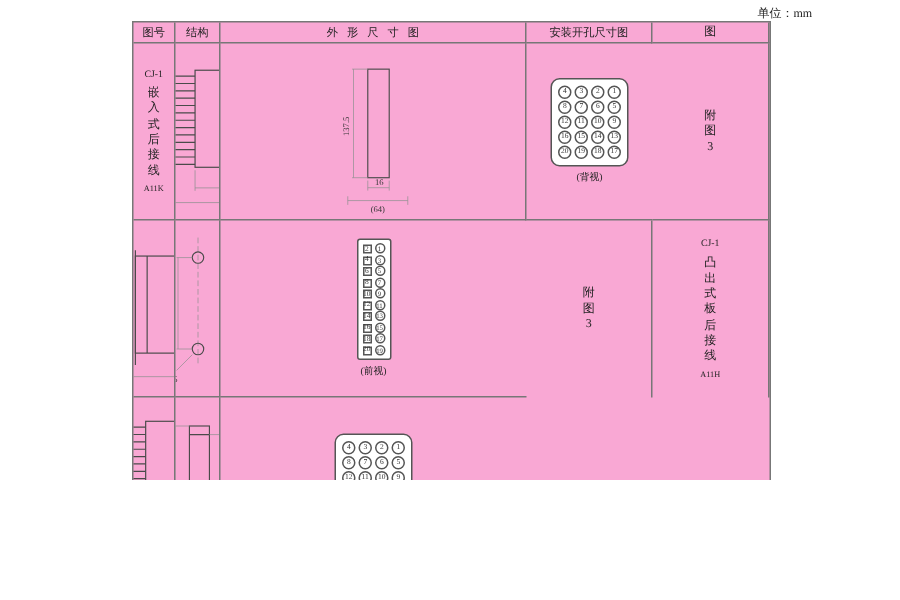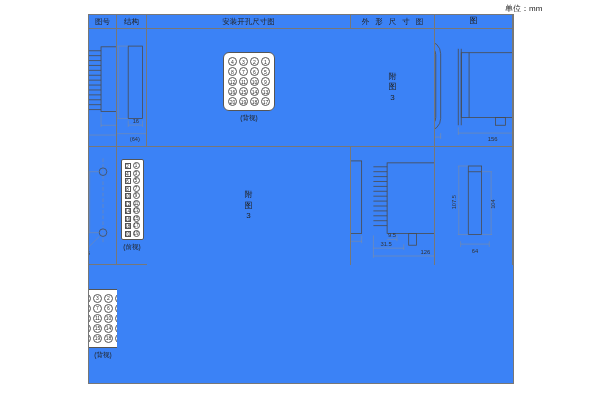--- a/index.html
+++ b/index.html
@@ -1,21 +1,21 @@
 <!DOCTYPE html>
 <html><head>
 <meta charset="utf-8">
 <style>
   html,body{margin:0;padding:0;background:#fff;}
   body{font-family:"Liberation Sans","DejaVu Sans",sans-serif;color:#222;}
-  #page{position:relative;width:600px;height:400px;background:#fff;overflow:hidden;}
+  #page{position:relative;width:600px;height:320px;background:#fff;overflow:hidden;font-family:Liberation Serif, serif;}
   #unit{position:absolute;left:505px;top:3px;font-size:8px;color:#222;}
   #tbl{position:absolute;left:88px;top:14px;width:424px;border:1px solid #777;
        display:grid;grid-template-columns:28px 30px 204px 84px 78px;
-       grid-template-rows:14px 118px 118px 118px;background:#3b82f6;}
+       grid-template-rows:14px 118px 118px 118px;background:#f9a8d4;}
   .c{border-right:1px solid #777;border-bottom:1px solid #777;display:flex;
      flex-direction:column;align-items:center;justify-content:center;
      font-size:7px;overflow:hidden;box-sizing:border-box;}
   .cr{border-right:none;}
   .cb{border-bottom:none;}
   .hd{flex-direction:row;font-size:7.5px;color:#222;}
   .hd-outline{letter-spacing:6px;text-indent:6px;}
   .vtext{width:11px;word-break:break-all;line-height:1.3;text-align:center;font-size:8px;}
   .struct{gap:4px;}
   .model{font-size:6.5px;}
@@ -40,25 +40,30 @@
 </head>
 <body>
 
 <div id="page">
   <div id="unit">单位：mm</div>
 
   <div id="tbl">
 
     <div class="c hd">图号</div>
     <div class="c hd">结构</div>
+    <div class="c hd hd-outline">外形尺寸图</div>
     <div class="c hd">安装开孔尺寸图</div>
-    <div class="c hd hd-outline">外形尺寸图</div>
 
     <div class="c">
       <div class="vtext">附图3</div>
+    </div>
+    <div class="c struct">
+      <div class="model">CJ-1</div>
+      <div class="vtext">嵌入式后接线</div>
+      <div class="code">A11K</div>
     </div>
     <div class="c">
       <svg class="draw" width="200" height="112" viewBox="0 0 204 112">
         <g class="part">
           <rect x="14" y="16" width="56" height="64" rx="2"></rect>
           <line x1="23" y1="31" x2="31" y2="23"></line>
           <line x1="41" y1="55" x2="49" y2="47"></line>
         </g>
         <g class="dim">
           <line x1="7" y1="16" x2="7" y2="80"></line>
@@ -254,20 +259,25 @@
               <span class="t-pin t-ci">19</span>
             </div>
           </div>
         <div class="caption">(前视)</div>
       </div>
     </div>
 
     <div class="c cb">
       <div class="vtext">附图3</div>
     </div>
+    <div class="c cb struct">
+      <div class="model">CJ-1</div>
+      <div class="vtext">凸出式板后接线</div>
+      <div class="code">A11H</div>
+    </div>
     <div class="c cb">
       <svg class="draw" width="200" height="112" viewBox="0 0 204 112">
         <g class="part">
           <rect x="12" y="10" width="58" height="74"></rect>
           <line x1="22" y1="28" x2="30" y2="20"></line>
           <line x1="40" y1="52" x2="48" y2="44"></line>
           <circle cx="21" cy="76" r="4"></circle>
         </g>
         <g class="dim">
           <line x1="12" y1="92" x2="70" y2="92"></line>

